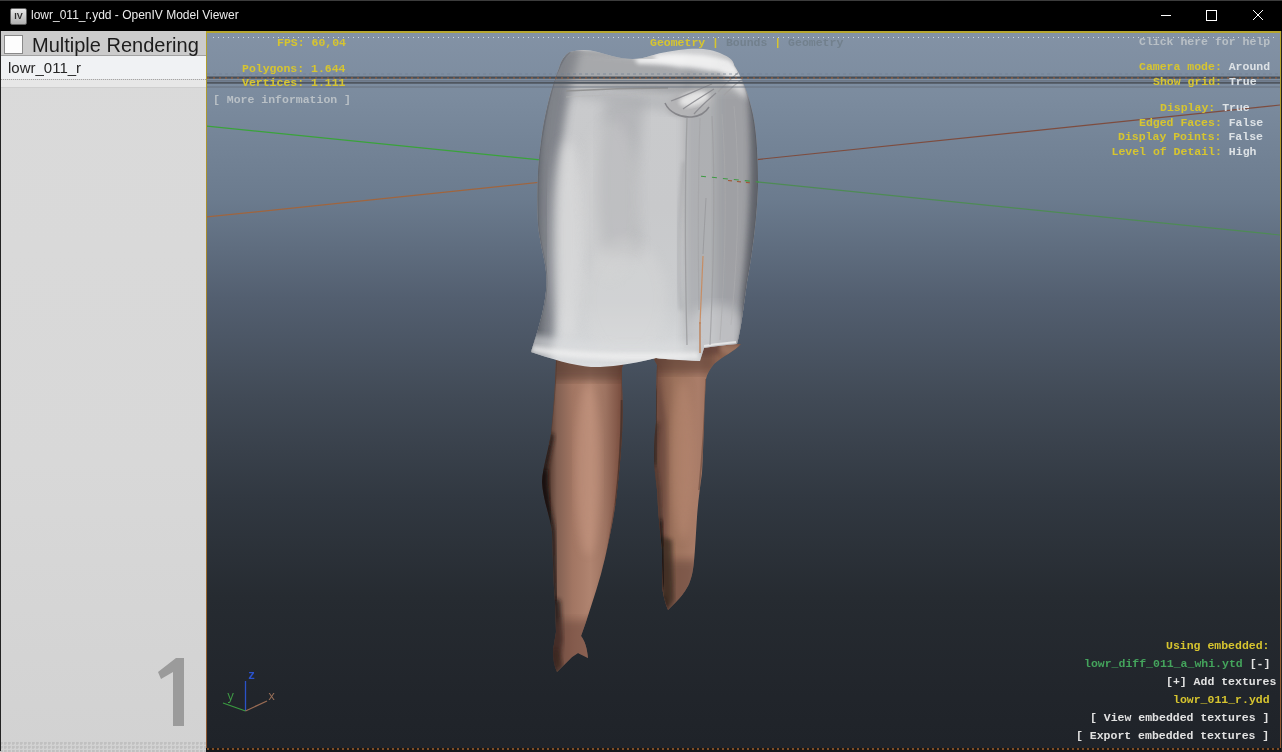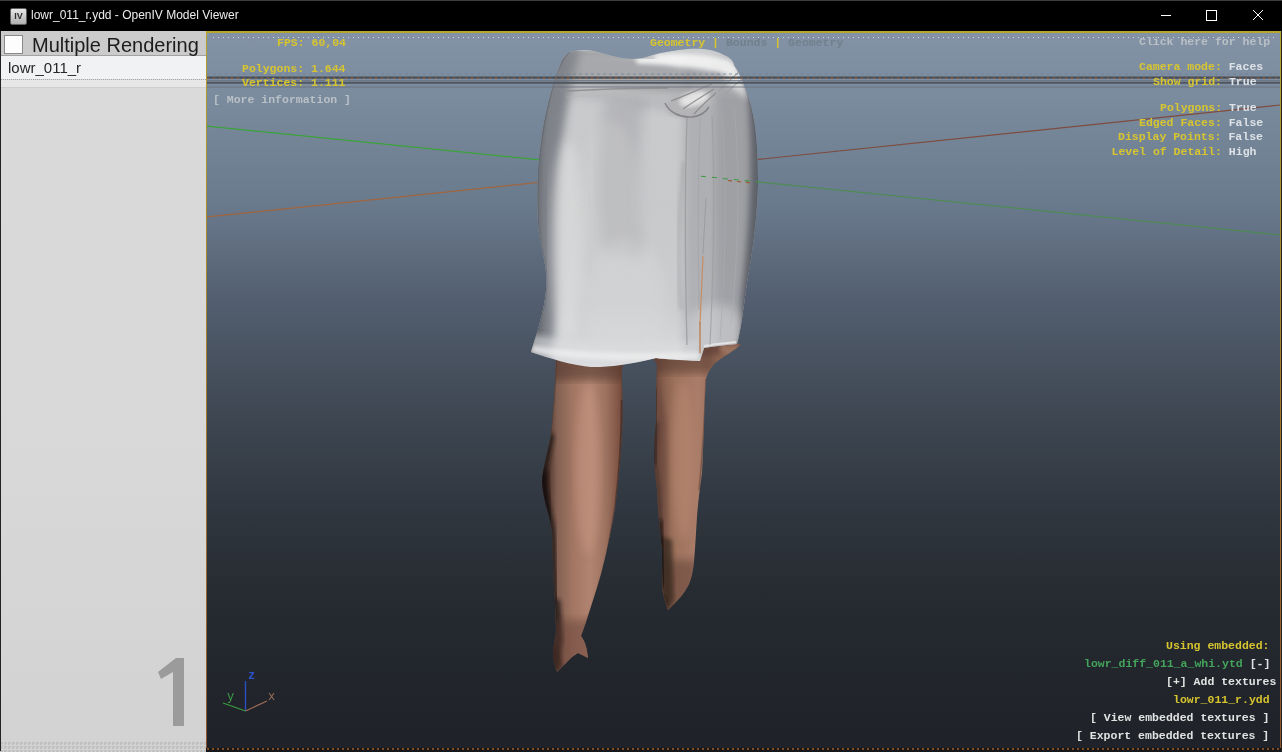--- a/index.html
+++ b/index.html
@@ -237,23 +237,23 @@
   </svg>
 
   <div class="abs hud yel" style="left:277px;top:37px">FPS: 60,04</div>
   <div class="abs hud yel" style="left:242px;top:63px">Polygons: 1.644</div>
   <div class="abs hud yel" style="left:242px;top:76.5px">Vertices: 1.111</div>
   <div class="abs hud gry" style="left:213px;top:93.5px">[ More information ]</div>
 
   <div class="abs hud" style="left:650px;top:37px"><span class="yel">Geometry</span><span class="yel"> | </span><span class="dim">Bounds</span><span class="yel"> | </span><span class="dim">Geometry</span></div>
 
   <div class="abs hud gry" style="left:1139px;top:36px">Click here for help</div>
-  <div class="abs hud" style="left:1139px;top:61px"><span class="yel">Camera mode: </span><span class="val">Faces</span></div>
+  <div class="abs hud" style="left:1139px;top:61px"><span class="yel">Camera mode: </span><span class="val">Around</span></div>
   <div class="abs hud" style="left:1153px;top:75.5px"><span class="yel">Show grid: </span><span class="val">True</span></div>
-  <div class="abs hud" style="left:1160px;top:102px"><span class="yel">Polygons: </span><span class="val">True</span></div>
+  <div class="abs hud" style="left:1160px;top:102px"><span class="yel">Display: </span><span class="val">True</span></div>
   <div class="abs hud" style="left:1139px;top:116.5px"><span class="yel">Edged Faces: </span><span class="val">False</span></div>
   <div class="abs hud" style="left:1118px;top:131px"><span class="yel">Display Points: </span><span class="val">False</span></div>
   <div class="abs hud" style="left:1111.5px;top:145.5px"><span class="yel">Level of Detail: </span><span class="val">High</span></div>
 
   <div class="abs hud yel" style="left:1166px;top:640px">Using embedded:</div>
   <div class="abs hud" style="left:1084px;top:658px"><span class="grn">lowr_diff_011_a_whi.ytd</span><span class="wht"> [-]</span></div>
   <div class="abs hud wht" style="left:1166px;top:676px">[+] Add textures</div>
   <div class="abs hud yel" style="left:1173px;top:694px">lowr_011_r.ydd</div>
   <div class="abs hud wht" style="left:1090px;top:712px">[ View embedded textures ]</div>
   <div class="abs hud wht" style="left:1076px;top:730px">[ Export embedded textures ]</div>

